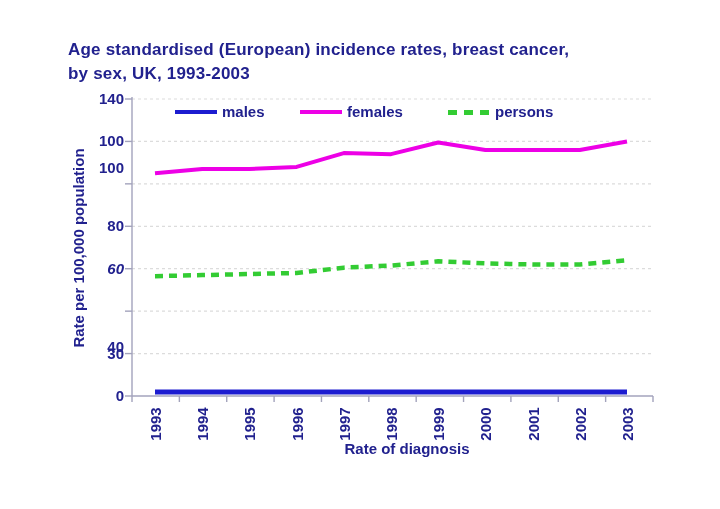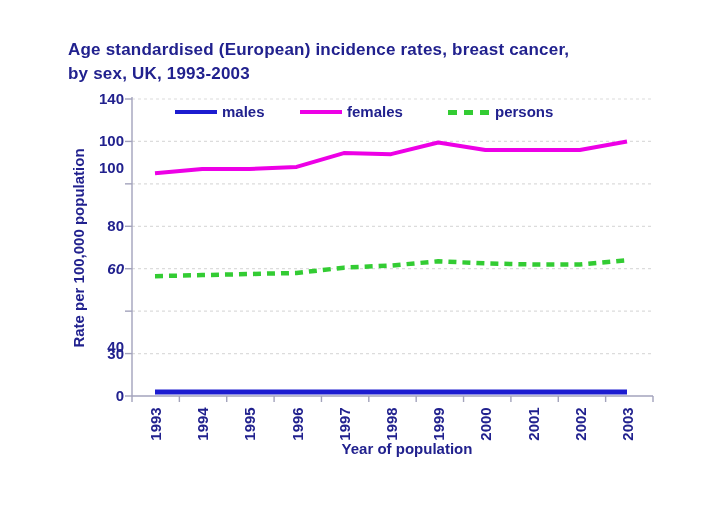--- a/index.html
+++ b/index.html
@@ -91,21 +91,21 @@
       <span class="swatch" id="sw-1" style="background: rgb(237, 0, 230); --c: #ED00E6;"></span>
       <span class="label">females</span>
     </div>
     <div class="legend-item" style="left:448px;">
       <span class="swatch dashed" id="sw-2" style="background: rgb(51, 204, 51); --c: #33CC33;"></span>
       <span class="label">persons</span>
     </div>
   </div>
 
   <div class="y-axis-title">Rate per 100,000 population</div>
-  <div class="x-axis-title">Year of population</div>
+  <div class="x-axis-title">Rate of diagnosis</div>
 
   <div id="tick-labels">
       <div class="y-tick-label" style="left: 80px; top: 387px;">0</div>
       <div class="y-tick-label" style="left: 80px; top: 344.571px;">30</div>
       <div class="y-tick-label" style="left: 80px; top: 302.143px; margin-top: 36px;">40</div>
       <div class="y-tick-label" style="left: 80px; top: 259.714px; font-style: italic;">60</div>
       <div class="y-tick-label" style="left: 80px; top: 217.286px;">80</div>
       <div class="y-tick-label" style="left: 80px; top: 159px;">100</div>
       <div class="y-tick-label" style="left: 80px; top: 132.429px;">100</div>
       <div class="y-tick-label" style="left: 80px; top: 90px;">140</div>

